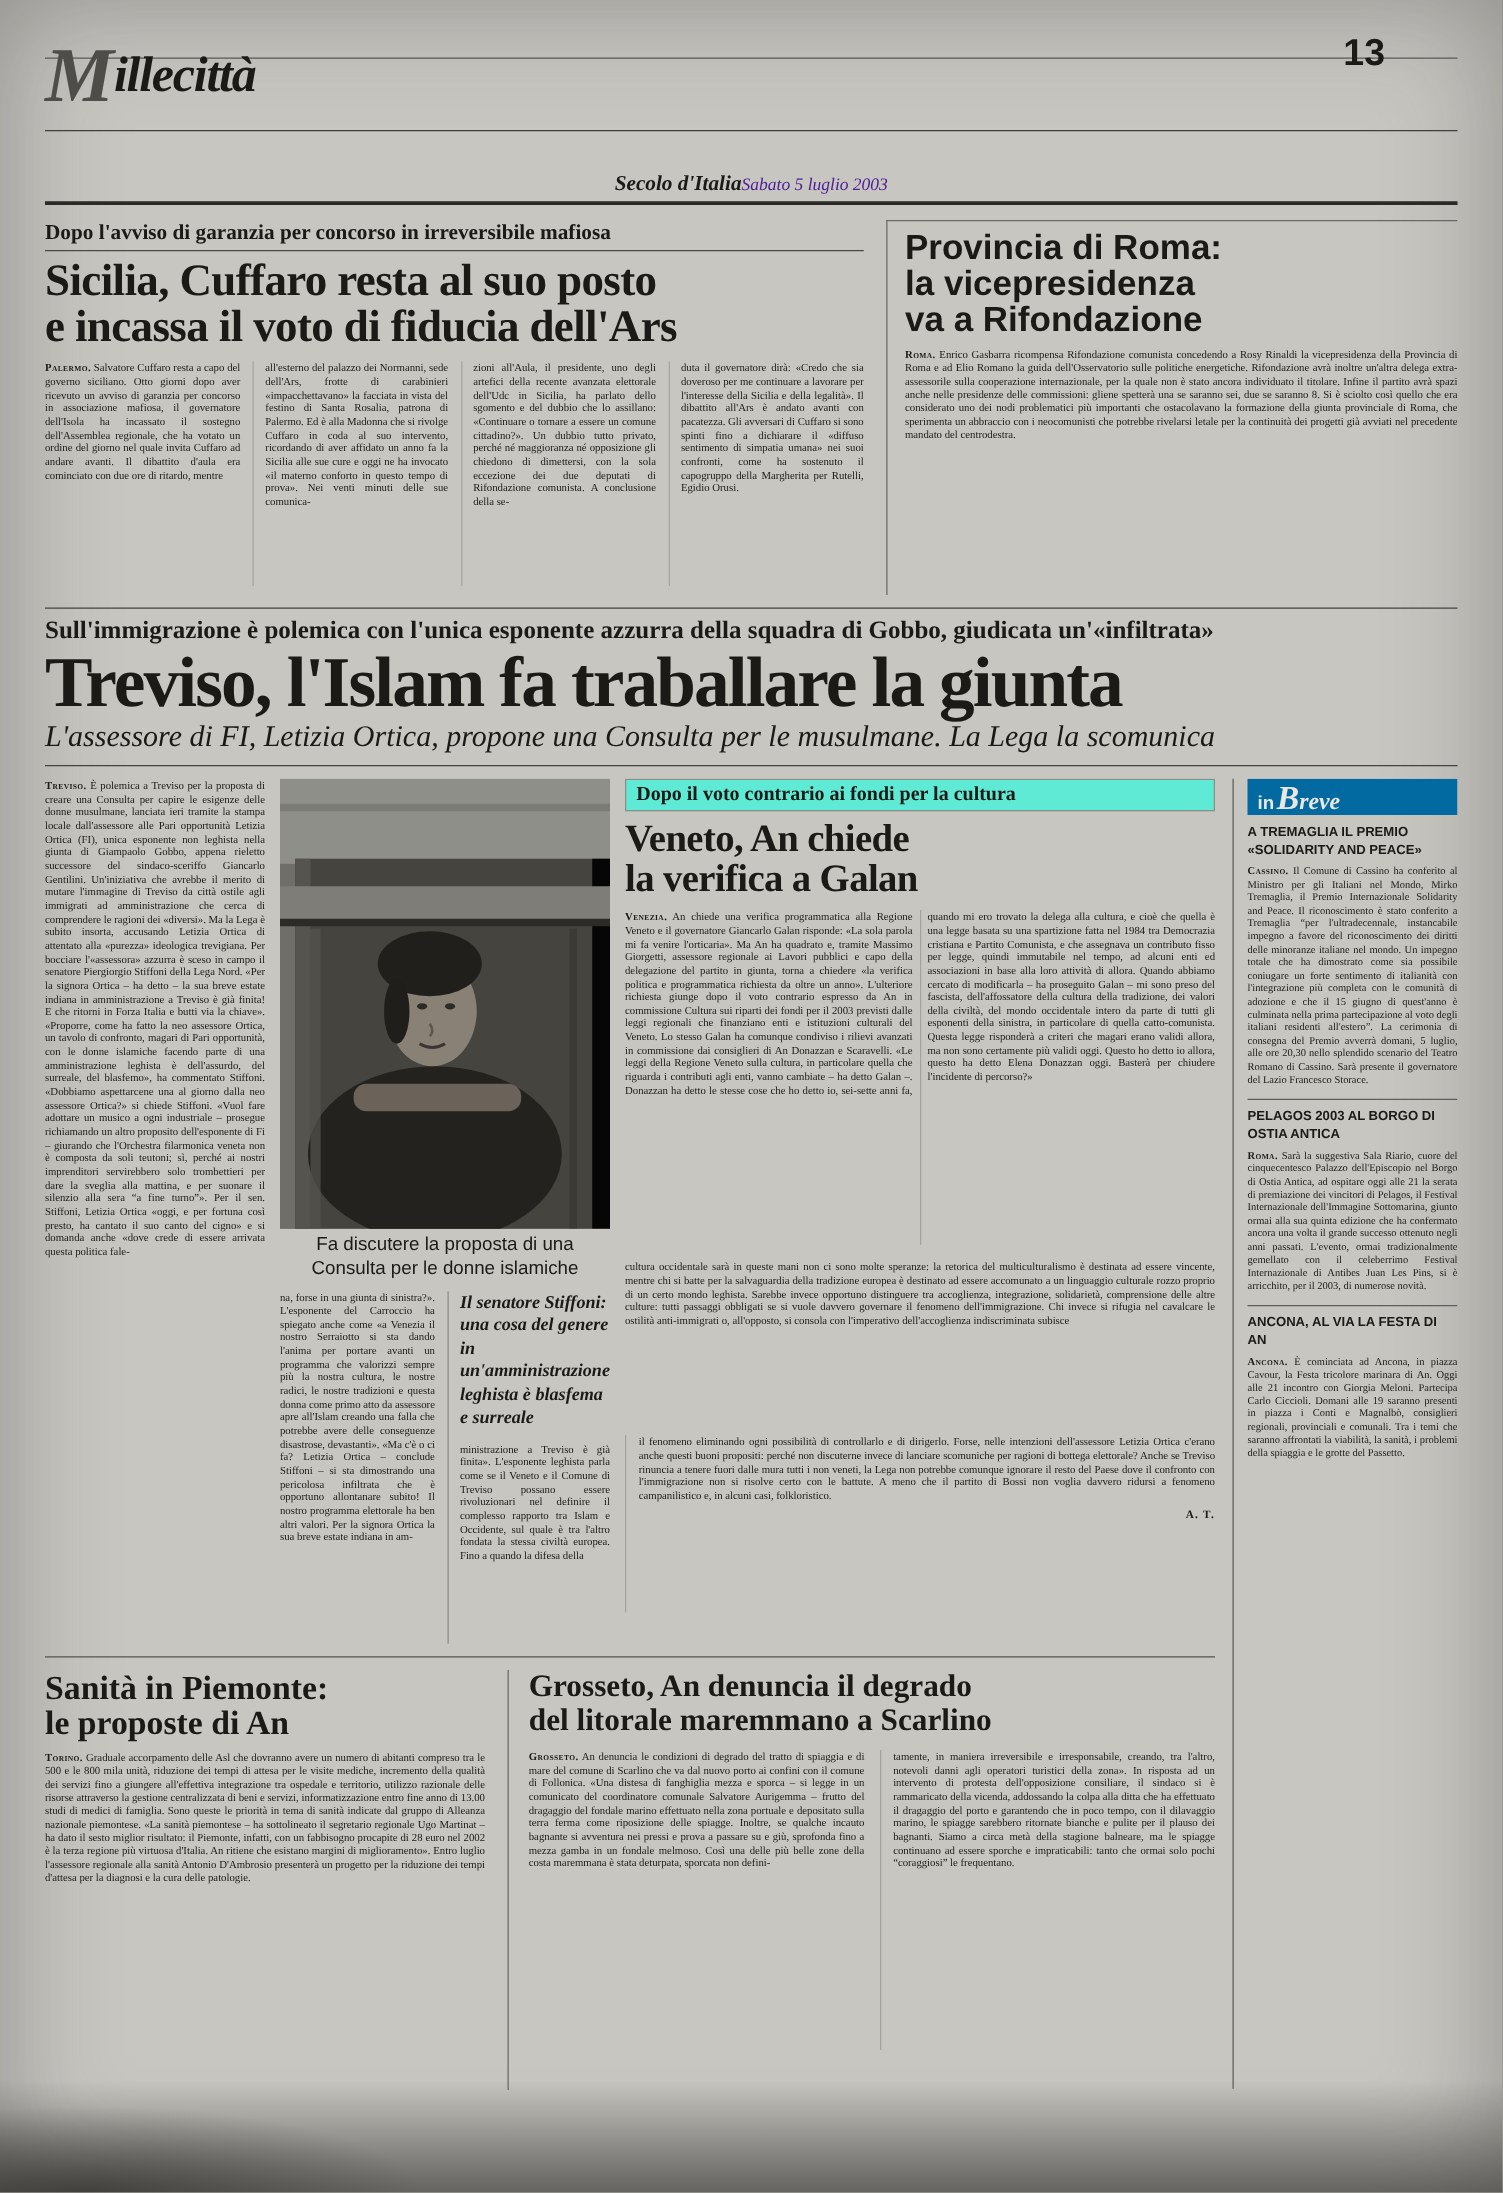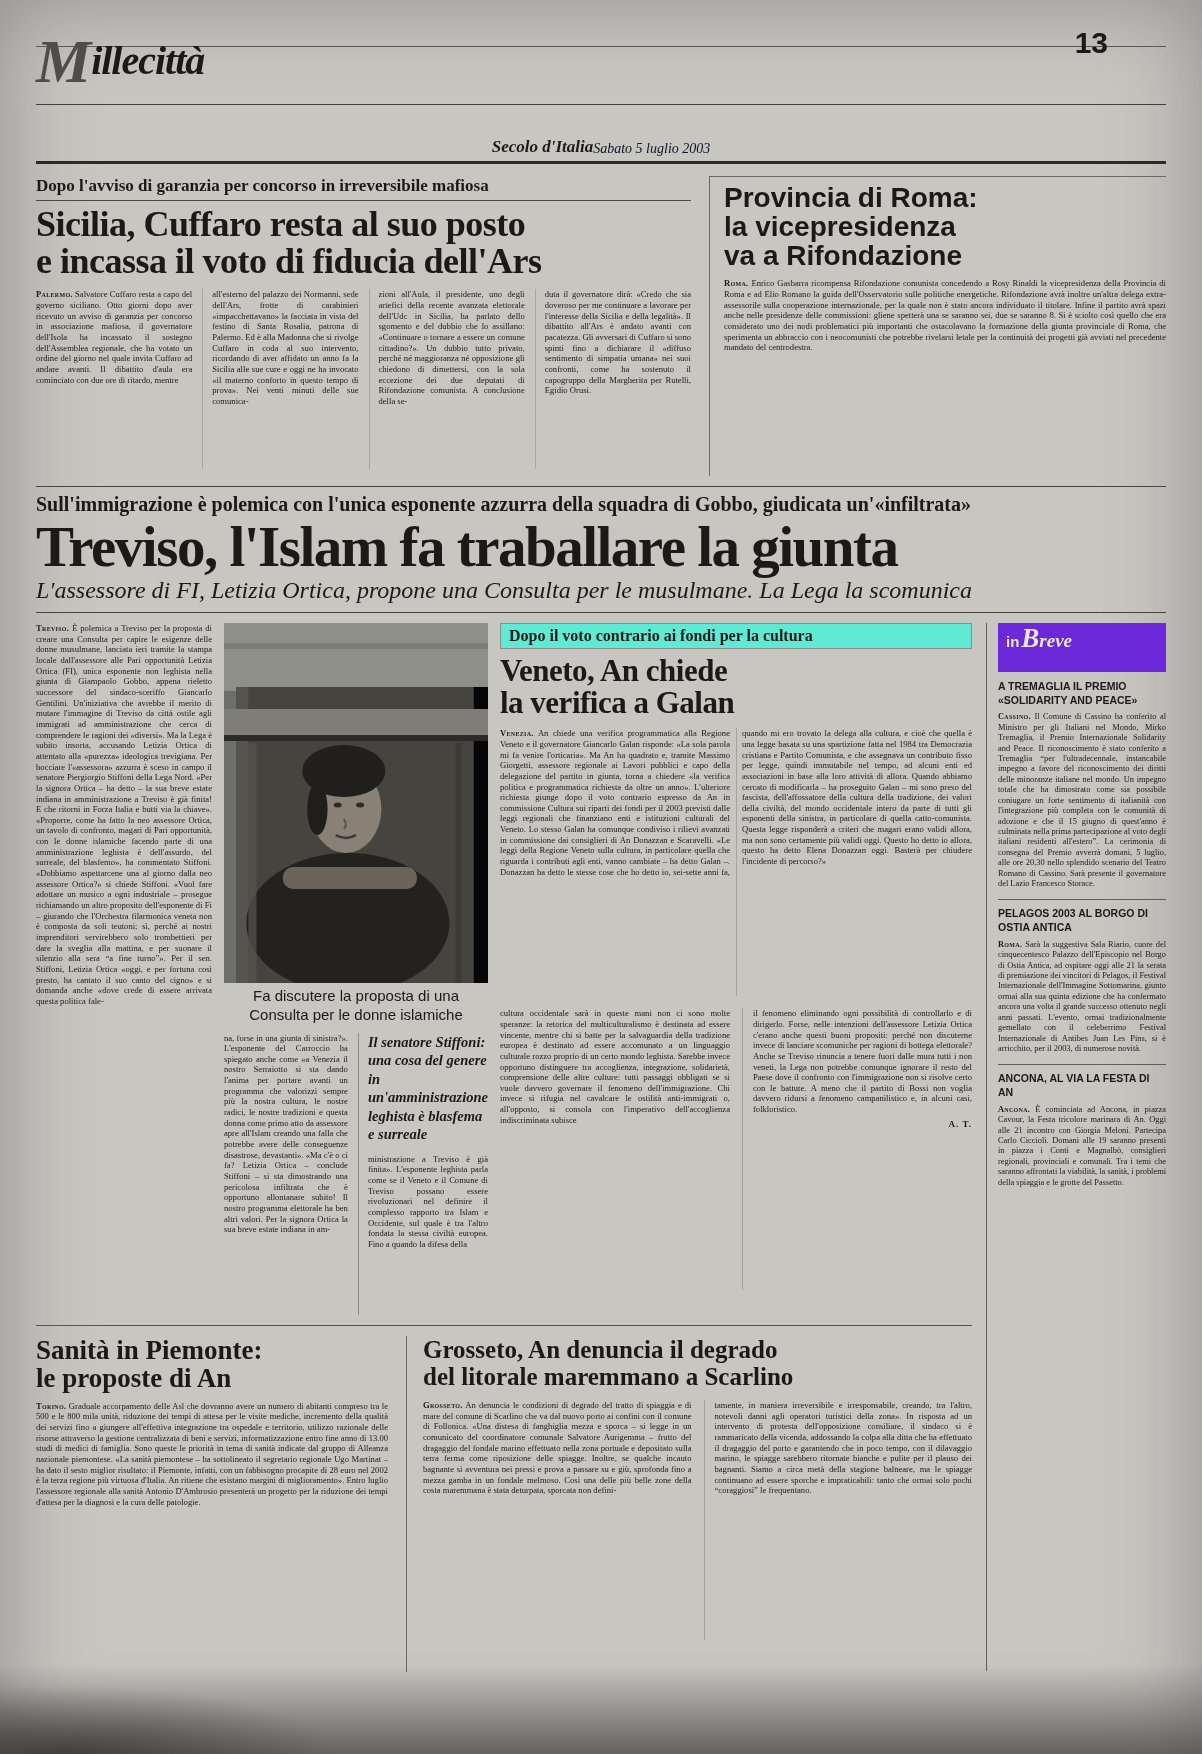--- a/index.html
+++ b/index.html
@@ -14,21 +14,21 @@
   .masthead-row{position:relative;padding-top:30px;height:74px;}
   .masthead-row .topline{position:absolute;left:0;right:0;top:46px;border-top:1px solid #5a5955;}
   .masthead{position:relative;margin:0;text-align:left;font-style:italic;font-weight:bold;
     font-size:40px;letter-spacing:-1px;line-height:1;}
   .m-initial{font-size:62px;color:#4e4d49;vertical-align:-8px;margin-right:1px;}
   .page-number{position:absolute;right:58px;top:26px;font-family:"Liberation Sans",sans-serif;
     font-weight:bold;font-size:30px;}
   .folio-row{display:flex;justify-content:center;align-items:flex-end;
     border-top:1px solid #403f3b;border-bottom:3px solid #2b2a27;padding:3px 0 4px;}
   .paper-name{font-weight:bold;font-style:italic;font-size:17px;}
-  .paper-date{font-size:14px;font-style:italic;color:#0f172a;margin-top:33px;}
+  .paper-date{font-size:14px;font-style:italic;color:#4c1d95;margin-top:33px;}
   
   .body-txt{font-size:8.6px;line-height:1.24;text-align:justify;margin:0;}
   .dateline{font-weight:bold;font-variant:small-caps;letter-spacing:.3px;}
   .kicker{font-size:17px;font-weight:600;}
   
   .top-row{display:grid;grid-template-columns:655px 1fr;gap:18px;margin-top:12px;height:300px;overflow:hidden;}
   .sicilia .kicker{border-bottom:1px solid #4a4945;padding-bottom:4px;margin-bottom:5px;}
   .sicilia h2{margin:2px 0 10px;font-size:36px;line-height:1.02;letter-spacing:-.5px;font-weight:800;}
   .cols4{display:grid;grid-template-columns:repeat(4,1fr);gap:10px;height:180px;overflow:hidden;}
   .cols4 .body-txt{border-left:1px solid #a6a5a0;padding-left:9px;}
@@ -47,27 +47,27 @@
   figure{margin:0;}
   .photo-svg{display:block;width:100%;height:360px;background:#6d6d69;}
   figcaption{font-family:"Liberation Sans",sans-serif;font-weight:normal;font-size:15px;line-height:1.25;margin:4px 0 8px;text-align:center;}
   .two-narrow{display:grid;grid-template-columns:1fr 1fr;gap:10px;height:295px;overflow:hidden;}
   .pq-col{border-left:1px solid #8d8c87;padding-left:9px;}
   .pullquote{font-style:italic;font-weight:bold;font-size:14.5px;line-height:1.28;margin-bottom:10px;}
   .veneto .v-kicker{background:#5eead4;border:1px solid #8d8c87;font-weight:bold;font-size:16px;
     padding:3px 8px;margin-bottom:6px;}
   .veneto h3{margin:0 0 10px;font-size:31px;line-height:1.02;letter-spacing:-.5px;font-weight:800;}
   .v-body{column-count:2;column-gap:12px;column-rule:1px solid #a4a39e;height:268px;overflow:hidden;}
-  .t-cont{display:grid;grid-template-columns:1fr 1fr;gap:12px;margin-top:12px;height:282px;overflow:hidden;}
+  .t-cont{display:grid;grid-template-columns:1fr;gap:12px;margin-top:12px;height:282px;overflow:hidden;}
   .t-cont .cell{border-left:1px solid #a4a39e;padding-left:10px;}
   .t-cont .cell:first-child{border-left:none;padding-left:0;}
   .byline{text-align:right;font-weight:bold;font-size:9px;letter-spacing:1px;margin-top:4px;}
   
   .inbreve{border-left:1px solid #5f5e5a;padding-left:11px;height:1048px;overflow:hidden;}
-  .ib-title{background:#6d28d9;color:#e8e7e2;padding:2px 8px 20px;margin-bottom:8px;line-height:1;}
+  .ib-title{background:#0369a1;color:#e8e7e2;padding:2px 8px 0;margin-bottom:8px;line-height:1;}
   .ib-in{font-family:"Liberation Sans",sans-serif;font-weight:bold;font-size:15px;}
   .ib-B{font-style:italic;font-size:27px;font-weight:bold;margin-left:2px;}
   .ib-reve{font-style:italic;font-size:19px;font-weight:bold;}
   .ib-item{margin-bottom:10px;}
   .ib-item + .ib-item{border-top:1px solid #5f5e5a;padding-top:7px;}
   .ib-item h4{margin:0 0 5px;font-family:"Liberation Sans",sans-serif;font-size:10.5px;line-height:1.3;
     font-weight:bold;text-transform:uppercase;}
   .ib-item .body-txt{font-size:8.4px;}
   
   .bottom-grid{display:grid;grid-template-columns:352px 1fr;gap:18px;border-top:1px solid #55544f;

